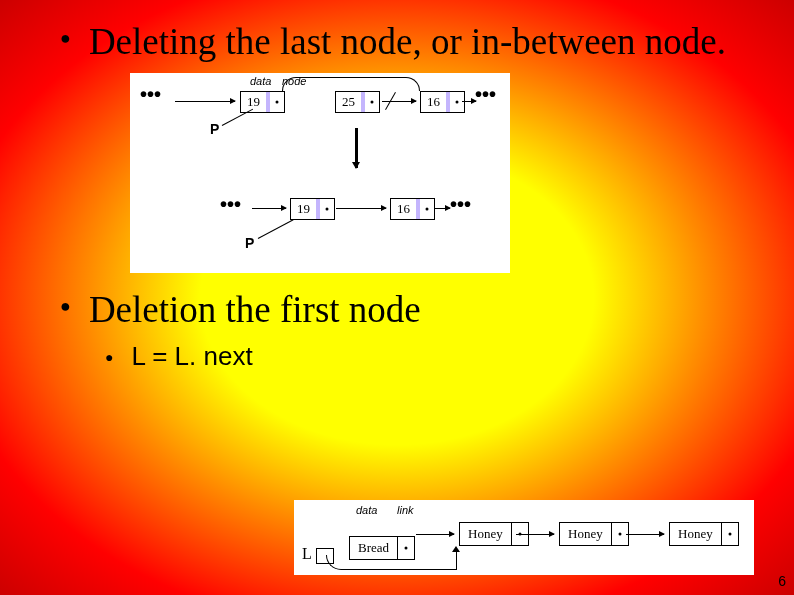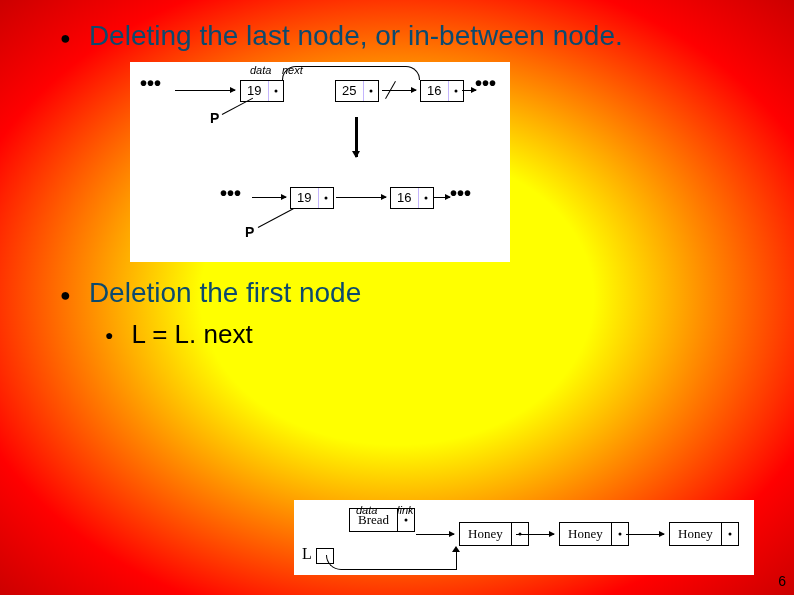--- a/index.html
+++ b/index.html
@@ -28,22 +28,23 @@
     align-items: flex-start;
     margin-bottom: 10px;
     margin-left: 10px;
   }
   .bullet-dot {
     font-size: 18px;
     margin-right: 18px;
     margin-top: 8px;
   }
   .bullet-text {
-    font-size: 28px;
-    color: #0c4a6e;
+    font-size: 37px;
+    color: #000000;
+    font-family: Liberation Serif, serif;
   }
   .diagram-area {
     display: flex;
     align-items: flex-start;
     margin-top: 5px;
     margin-left: 50px;
   }
   .code-box {
     background: #fff;
     border: 1px solid #000;
@@ -67,24 +68,25 @@
   }
   .node-box {
     position: absolute;
     border: 1px solid #000;
     background: #fff;
     display: flex;
     font-size: 13px;
     height: 22px;
   }
   .node-data {
-    border-right: 1px solid #c4b5fd;
+    border-right: 4px solid #c4b5fd;
     padding: 2px 6px;
     min-width: 28px;
-    text-align: left;
+    text-align: center;
+    font-family: Liberation Serif, serif;
   }
   .node-ptr {
     width: 14px;
     position: relative;
   }
   .node-ptr::after {
     content: '';
     position: absolute;
     width: 3px;
     height: 3px;
@@ -228,21 +230,21 @@
   <div class="bullet-1">
     <span class="bullet-dot">●</span>
     <span class="bullet-text">Deleting the last node, or in-between node.</span>
   </div>
 
   <div class="diagram-area">
     <div class="linked-diagram">
 
       <span class="dots" style="left:10px; top:10px;">•••</span>
       <span class="label-small" style="left:120px; top:2px;">data</span>
-      <span class="label-small" style="left:152px; top:2px;">next</span>
+      <span class="label-small" style="left:152px; top:2px;">node</span>
 
       <div class="node-box" style="left:110px; top:18px;">
         <span class="node-data">19</span>
         <span class="node-ptr"></span>
       </div>
       <div class="node-box" style="left:205px; top:18px;">
         <span class="node-data">25</span>
         <span class="node-ptr"></span>
       </div>
       <div class="node-box" style="left:290px; top:18px;">
@@ -293,21 +295,21 @@
       <span class="sub-bullet-text">L = L. next</span>
     </div>
   </div>
 
   <div class="list-diagram">
     <span class="label-small" style="left:62px; top:4px;">data</span>
     <span class="label-small" style="left:103px; top:4px;">link</span>
     <span class="l-label" style="left:8px; top:45px;">L</span>
     <div class="l-box" style="left:22px; top:48px;"></div>
 
-    <div class="list-node" style="left:55px; top:8px;justify-content:center;">
+    <div class="list-node" style="left:55px; top:36px;justify-content:center;">
       <span class="list-data">Bread</span>
       <span class="list-ptr"></span>
     </div>
     <div class="list-node" style="left:165px; top:22px;">
       <span class="list-data">Honey</span>
       <span class="list-ptr"></span>
     </div>
     <div class="list-node" style="left:265px; top:22px;">
       <span class="list-data">Honey</span>
       <span class="list-ptr"></span>

